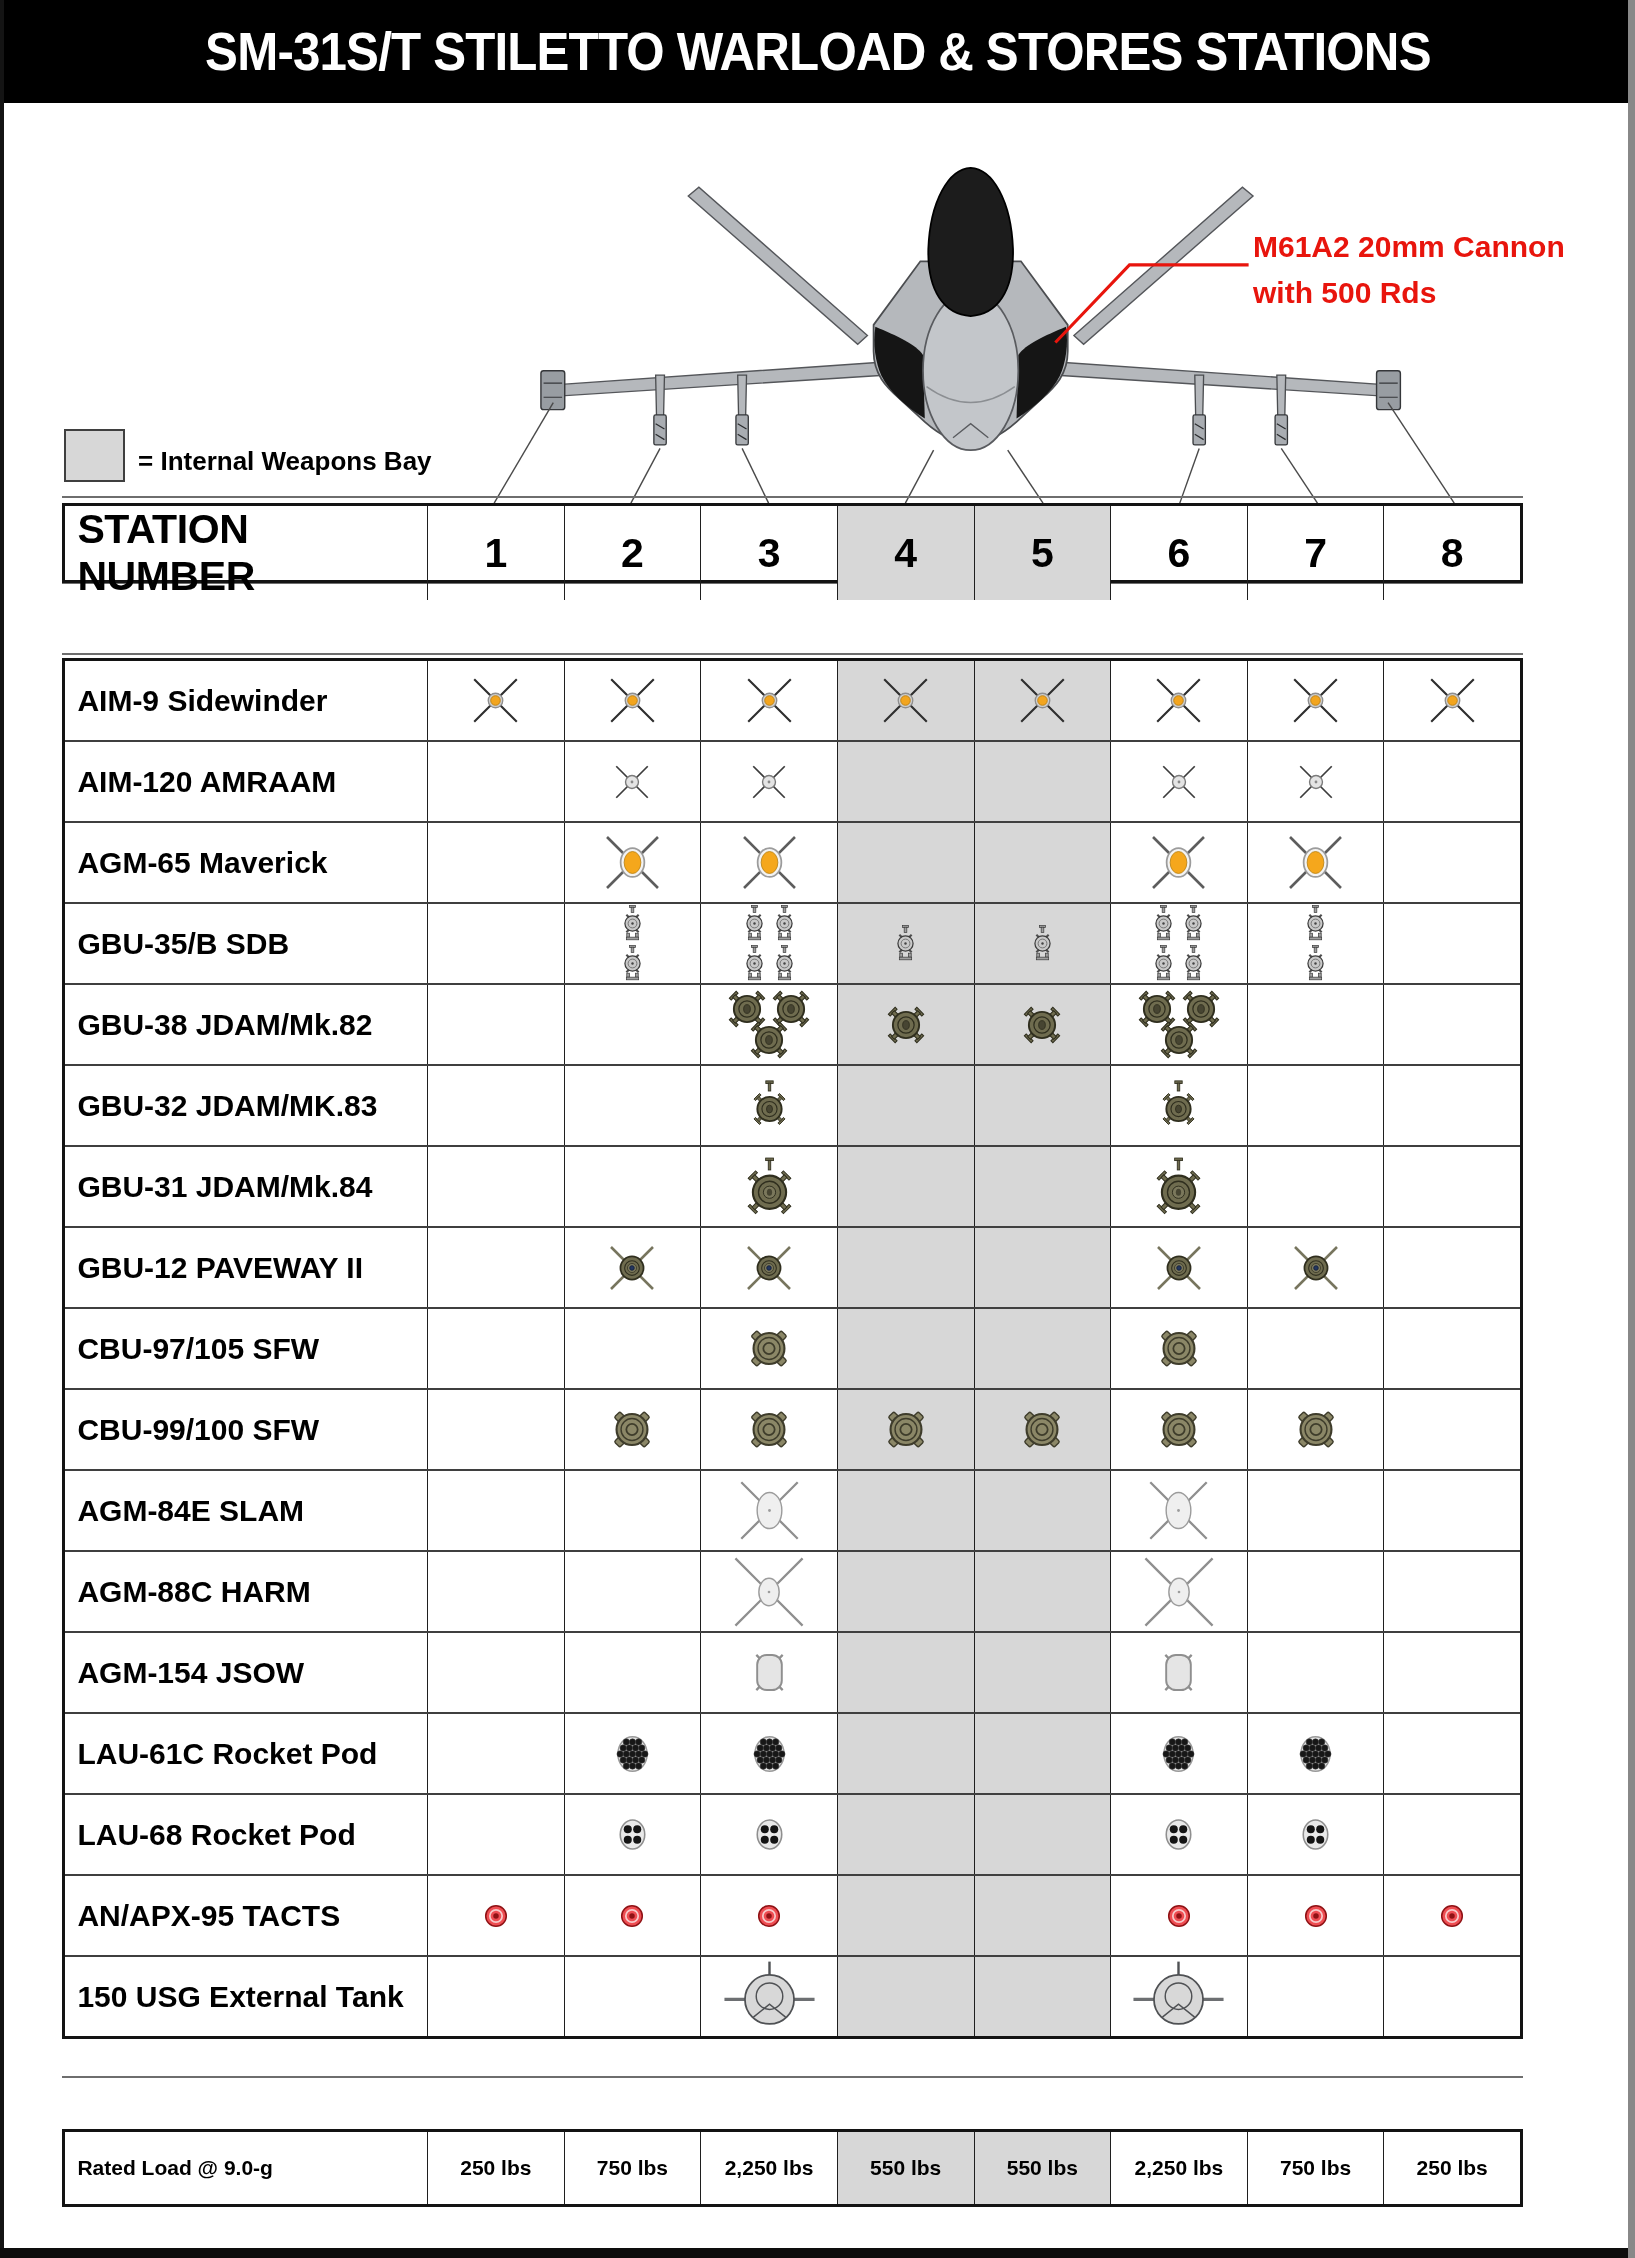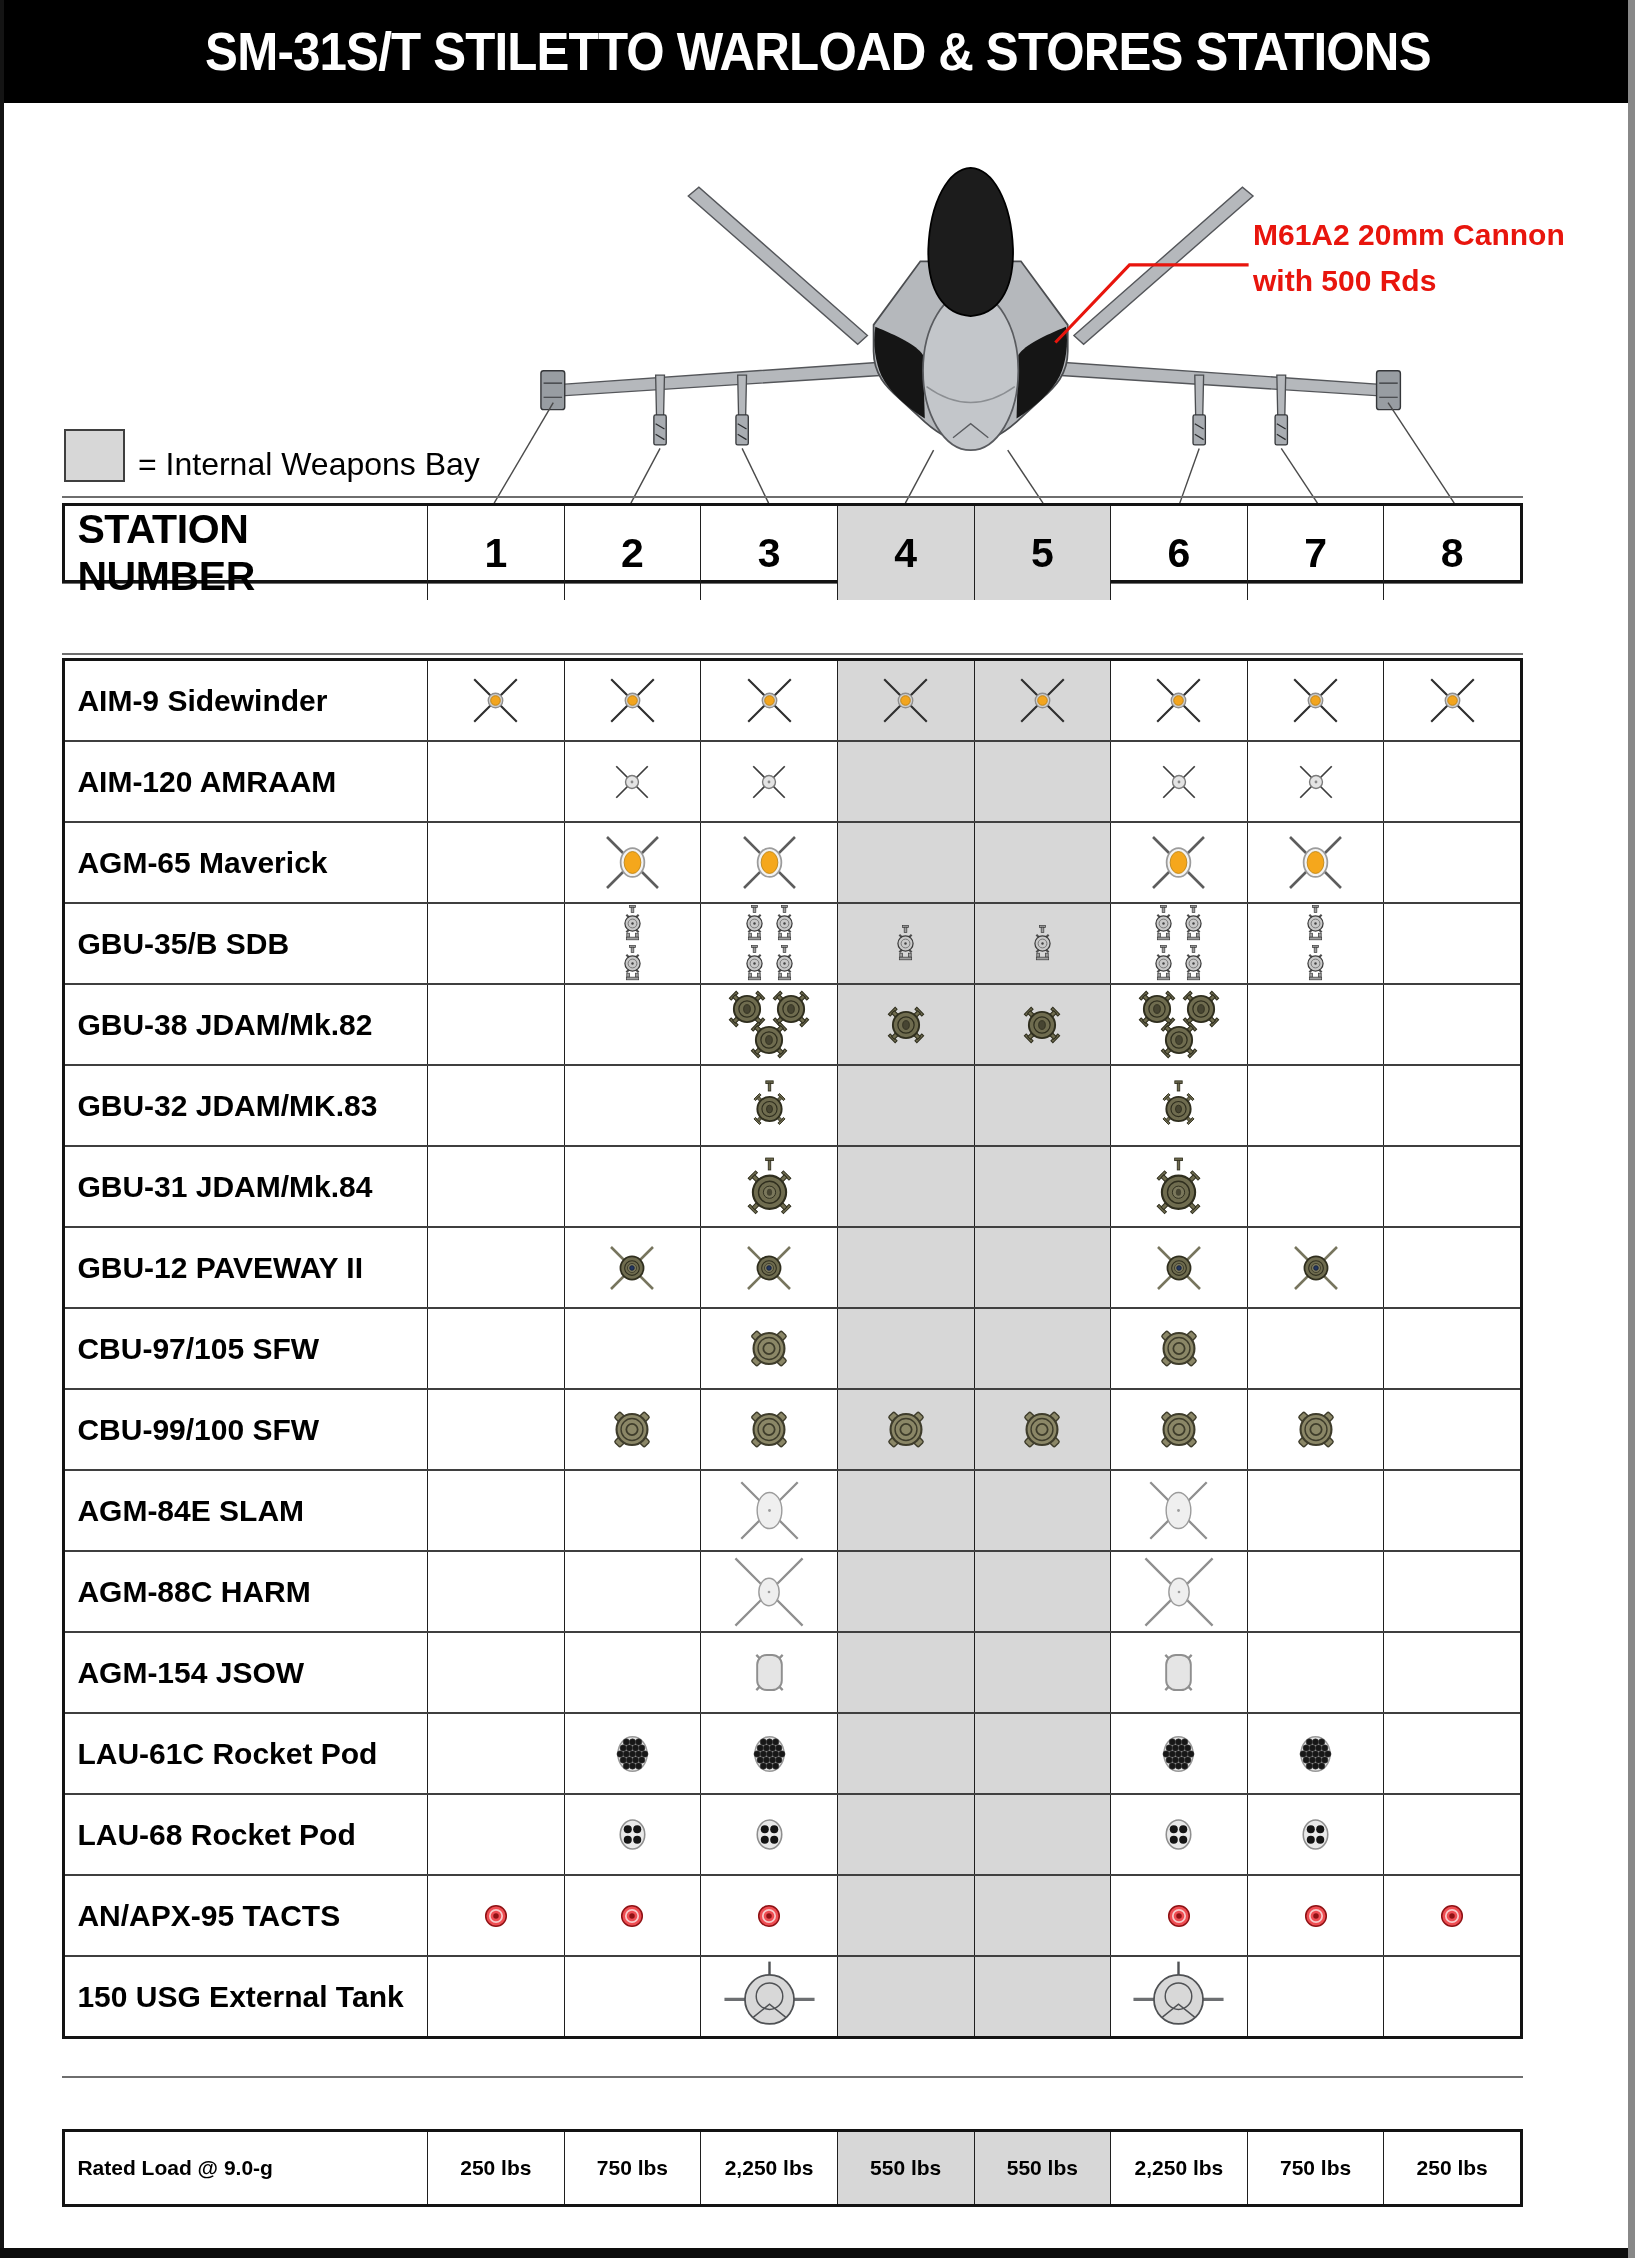--- a/index.html
+++ b/index.html
@@ -10,23 +10,23 @@
              display:flex;align-items:center;justify-content:center;}
   .title-bar span{color:#fff;font-weight:bold;font-size:53px;letter-spacing:-0.9px;
                   transform:scaleX(.93);white-space:nowrap;}
   .side-border{position:absolute;top:0;width:3.5px;height:2258px;background:#141414;}
   .side-border.left{left:0;} .side-border.right{left:1632px;}
   .bottom-bar{position:absolute;left:0;top:2248px;width:1636px;height:10.6px;background:#0d0d0d;}
   .rule{position:absolute;left:62px;width:1461px;height:1.8px;background:#6e6e6e;}
   
   .legend-swatch{position:absolute;left:64px;top:429px;width:61px;height:53px;
                  background:var(--bay,#d7d7d7);border:2.6px solid #3f3f3f;box-sizing:border-box;}
-  .legend-label{position:absolute;left:138px;top:446px;font-size:32px;font-weight:normal;white-space:nowrap;}
+  .legend-label{position:absolute;left:138px;top:446px;font-size:26px;font-weight:bold;white-space:nowrap;}
   
-  .annotation{position:absolute;left:1253px;top:212px;font-size:30px;font-weight:bold;
+  .annotation{position:absolute;left:1253px;top:224px;font-size:30px;font-weight:bold;
               line-height:46px;color:var(--annot,#e8150d);white-space:nowrap;}
   
   .diagram{position:absolute;left:0;top:0;}
   
   .grid-table{position:absolute;left:62px;width:1461px;box-sizing:border-box;
               border:3.5px solid #131313;background:#fff;}
   .grid-row{display:grid;grid-template-columns:362px repeat(8,1fr);}
   .grid-row + .grid-row{border-top:2.6px solid #3f3f3f;}
   .cell{box-sizing:border-box;display:flex;align-items:center;justify-content:center;
         position:relative;overflow:visible;}

